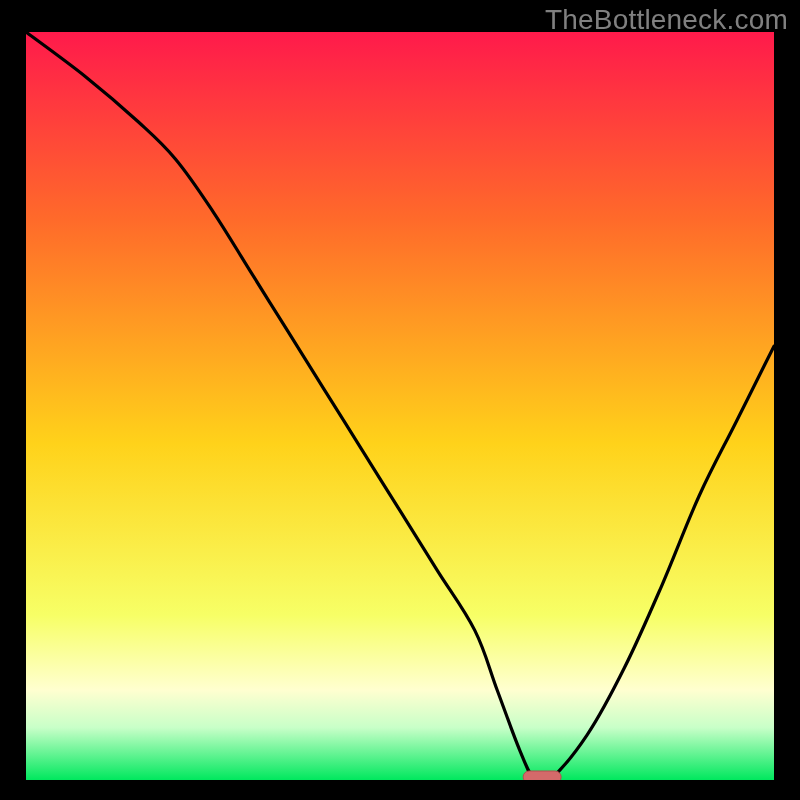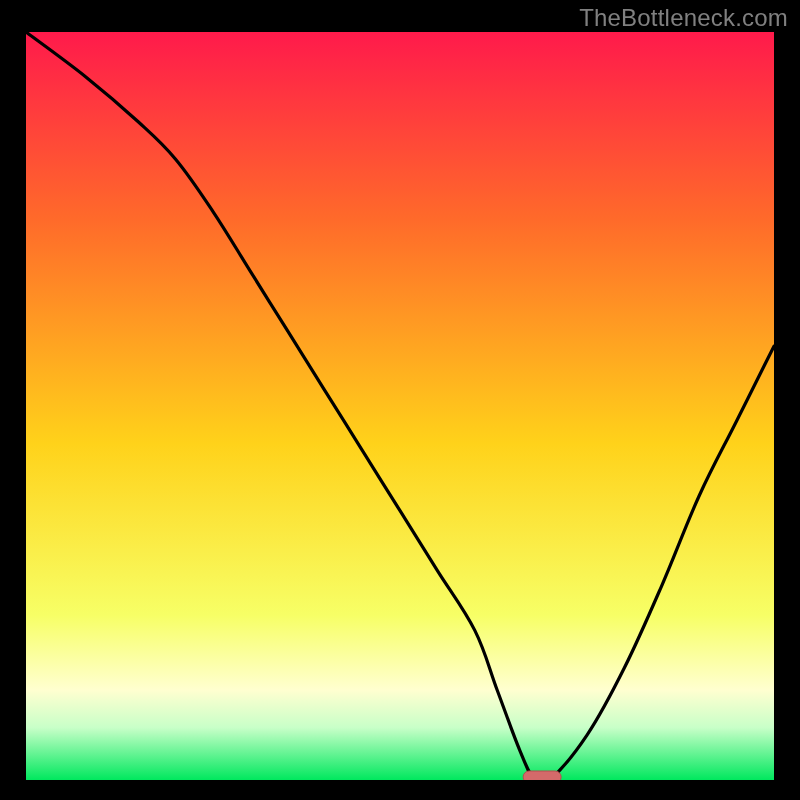--- a/index.html
+++ b/index.html
@@ -15,21 +15,21 @@
     position: relative;
     width: 800px;
     height: 800px;
     background: #000;
   }
   .watermark {
     position: absolute;
     top: 4px;
     right: 12px;
     color: #808080;
-    font-size: 24px;
+    font-size: 28px;
     font-weight: 500;
     letter-spacing: 0.2px;
     z-index: 10;
   }
   .plot-outer {
     position: absolute;
     left: 26px;
     top: 32px;
     width: 748px;
     height: 748px;

